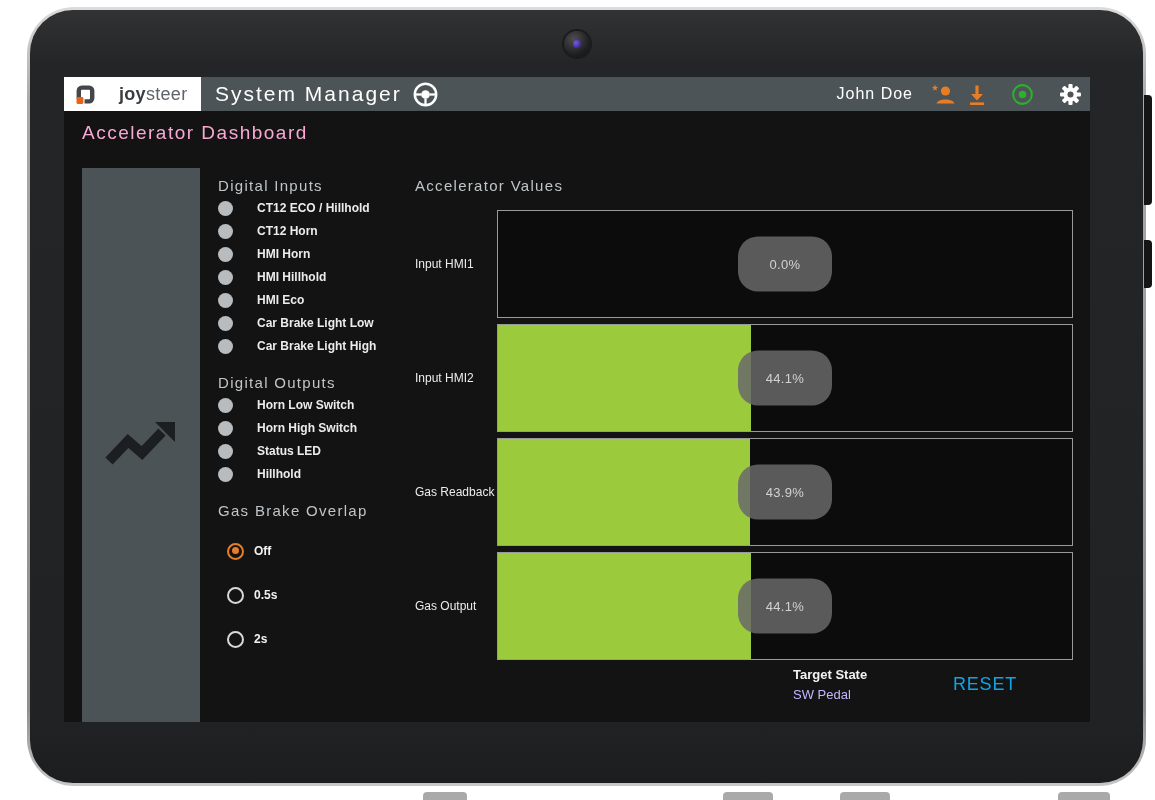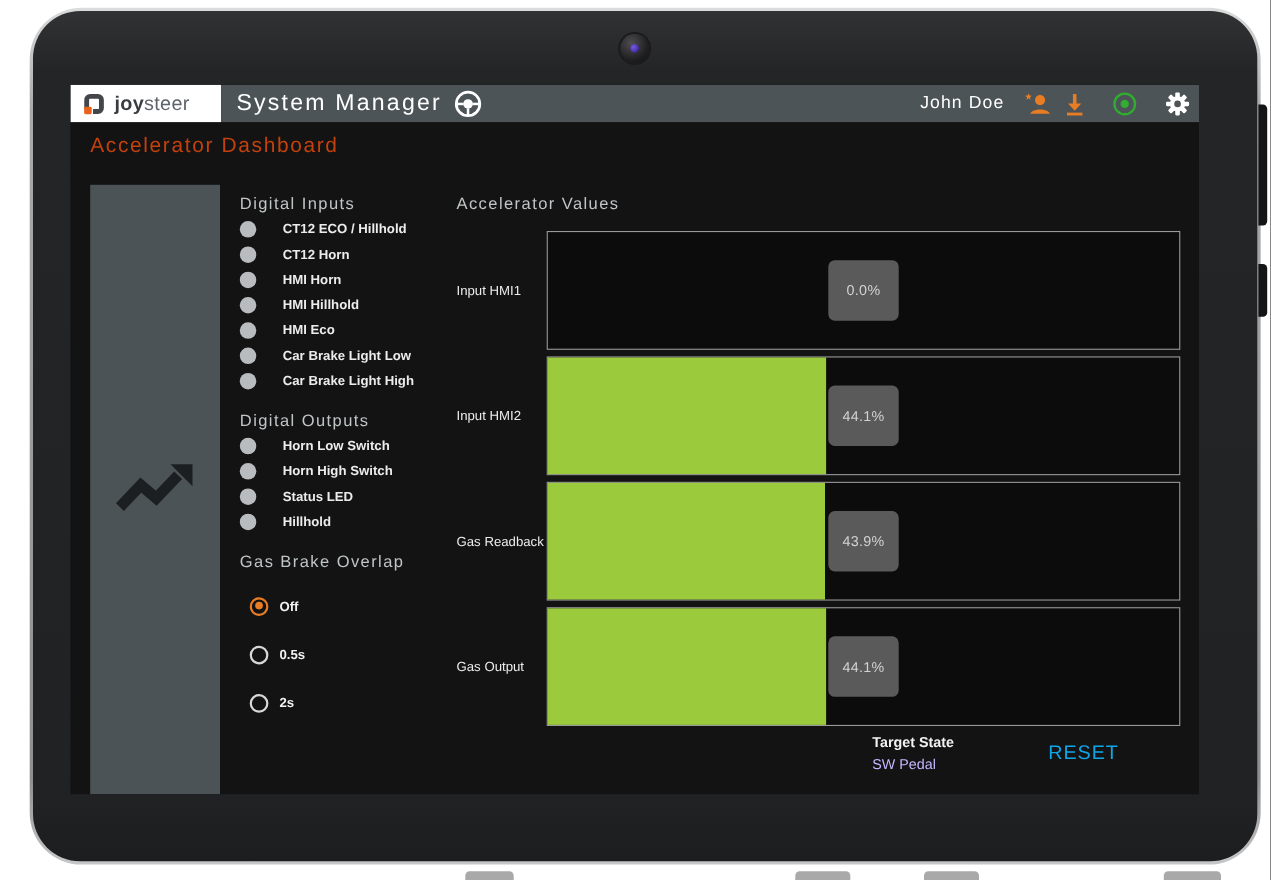--- a/index.html
+++ b/index.html
@@ -40,41 +40,41 @@
   }
   
   .screen{
     position:absolute;left:64px;top:77px;width:1026px;height:645px;
     background:#131313;overflow:hidden;
   }
   
   .appbar{position:absolute;left:0;top:0;width:1026px;height:34px;display:flex;}
   .logo-box{
     width:137px;height:34px;background:#ffffff;display:flex;align-items:center;
-    gap:7px;padding-left:10px;box-sizing:border-box;flex:none;
+    gap:22px;padding-left:10px;box-sizing:border-box;flex:none;
   }
   .logo-text{font-size:18px;color:#3c4043;letter-spacing:.3px;}
   .logo-text .bold{font-weight:bold;color:#393d41;}
   .logo-text .light{font-weight:normal;color:#5d6periorityem;}
   .logo-text .light{color:#5f646a;}
   .appbar-main{
     flex:1;background:#4d5457;display:flex;align-items:center;
     padding:0 8px 0 14px;box-sizing:border-box;
   }
   .app-title{
     color:#ffffff;font-size:21px;letter-spacing:2px;white-space:nowrap;margin-right:10px;
   }
   .spacer{flex:1;}
   .user-name{color:#ffffff;font-size:16px;letter-spacing:1px;margin-right:16px;}
   .abar-ic{display:flex;align-items:center;justify-content:center;flex:none;}
   .gap10{margin-right:10px;} .gap22{margin-right:22px;} .gap24{margin-right:24px;}
   
   .page-title{
     position:absolute;left:18px;top:45px;font-size:19px;letter-spacing:1.5px;
-    color:#c2410c;
+    color:#f9a8d4;
   }
   .nav-rail{
     position:absolute;left:18px;top:91px;width:118px;height:554px;background:#4c5356;
     display:flex;align-items:center;justify-content:center;
   }
   .section-title{
     font-size:15px;letter-spacing:1.3px;color:#c0c5c8;line-height:17px;white-space:nowrap;
   }
   .controls{position:absolute;left:154px;top:100px;width:200px;}
   .led-list{margin-top:7px;}
@@ -102,21 +102,21 @@
     width:82px;flex:none;display:flex;align-items:center;
     font-size:12px;font-weight:normal;color:#ececec;white-space:nowrap;
   }
   .track{
     flex:1;height:108px;background:#0c0c0c;border:1px solid #9a9a9a;
     position:relative;box-sizing:border-box;
   }
   .fill{position:absolute;left:0;top:0;bottom:0;}
   .badge{
     position:absolute;left:50%;top:50%;transform:translate(-50%,-50%);
-    width:64px;height:55px;border-radius:6px;background:rgba(105,105,105,0.85);
+    width:94px;height:55px;border-radius:20px;background:rgba(105,105,105,0.85);
     display:flex;align-items:center;justify-content:center;
   }
   .badge span{font-size:13px;color:#d2d2d2;letter-spacing:.3px;}
   .values-footer{display:flex;margin-top:7px;align-items:center;}
   .target-state{margin-left:378px;}
   .ts-label{font-size:13px;font-weight:bold;color:#f2f2f2;}
   .ts-value{font-size:13px;font-weight:normal;color:#c4b5fd;margin-top:5px;}
   .reset-btn{
     margin-left:auto;margin-right:50px;background:none;border:none;cursor:pointer;
     font-family:inherit;font-size:18px;letter-spacing:.8px;color:#0ea5e9;padding:4px 6px;

